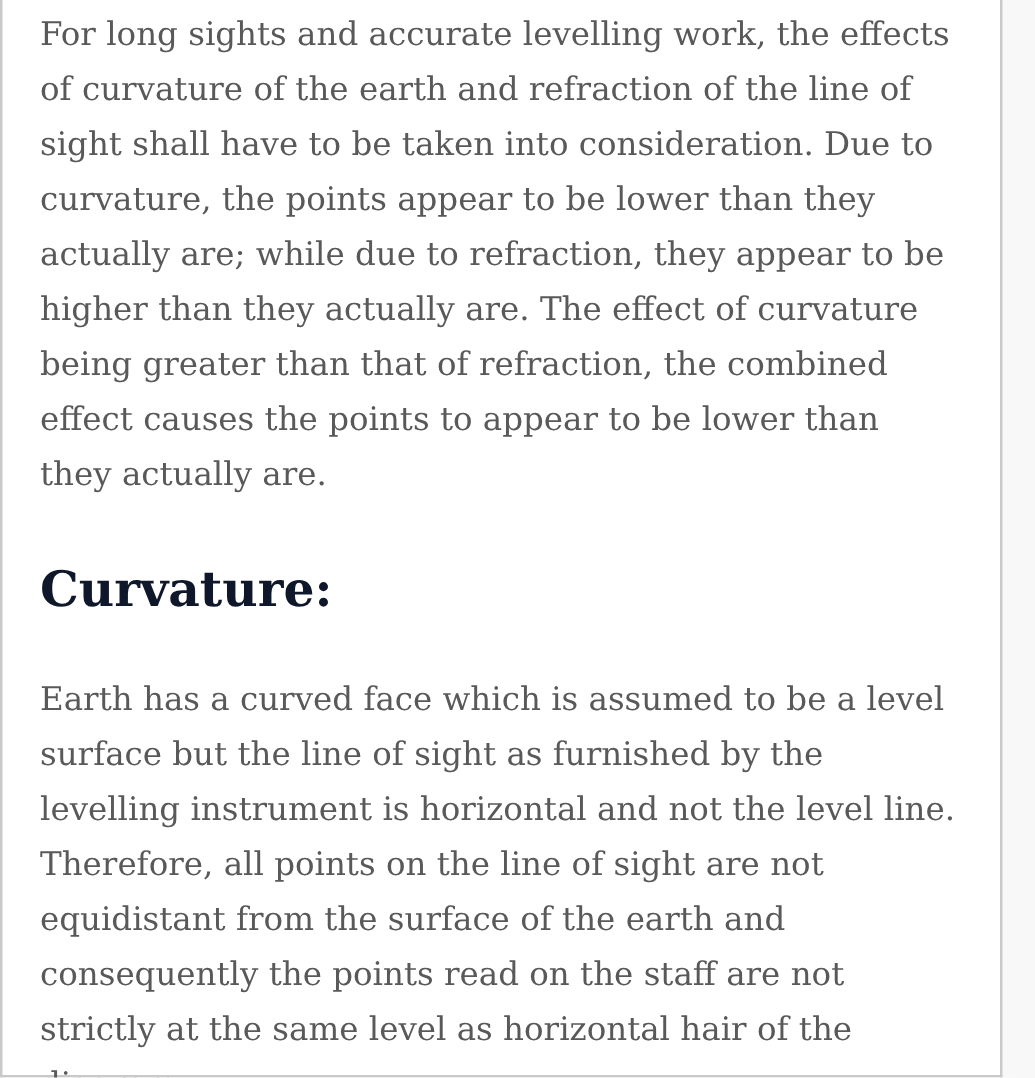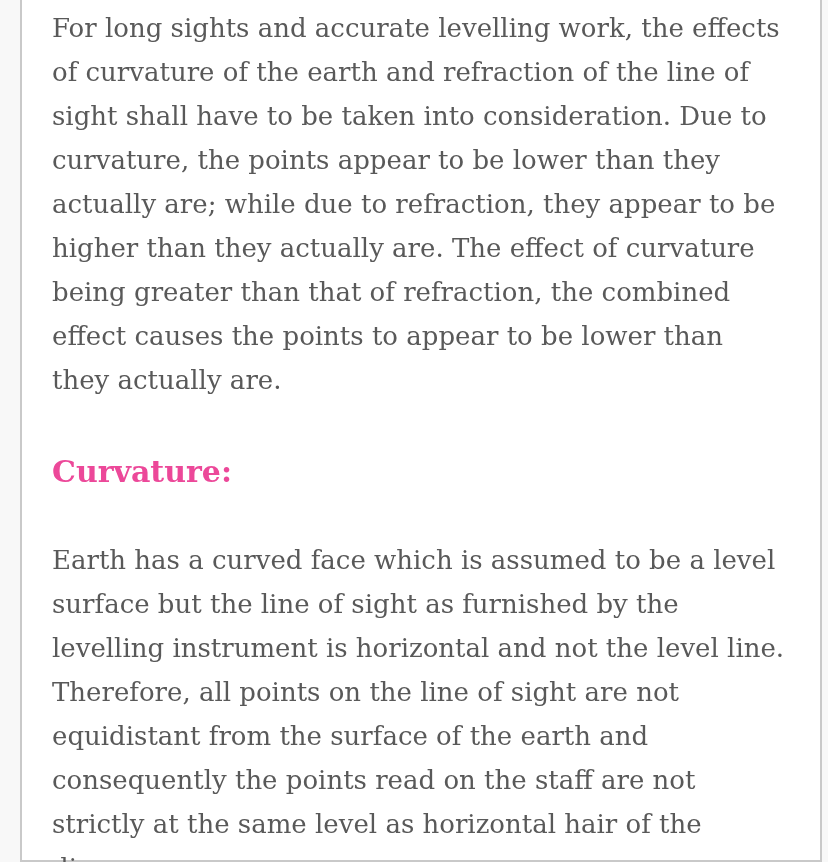--- a/index.html
+++ b/index.html
@@ -5,43 +5,43 @@
   html, body {
     margin: 0;
     padding: 0;
     width: 828px;
     height: 862px;
     overflow: hidden;
     background: #f8f8f8;
   }
   .card {
     box-sizing: border-box;
-    margin-left: 20px;
+    margin-left: 0;
     width: 802px;
     height: 862px;
     background: #ffffff;
     border-left: 2px solid #c9c9c9;
     border-right: 2px solid #c9c9c9;
     border-bottom: 2px solid #c9c9c9;
     padding: 6px 32px 0 30px;
   }
   .body-text {
     font-family: "DejaVu Serif", "Liberation Serif", serif;
     font-size: 26px;
     line-height: 44px;
     color: #595959;
     margin: 0;
     text-align: left;
   }
   .section-heading {
     font-family: "DejaVu Serif", "Liberation Serif", serif;
-    font-size: 30px;
+    font-size: 39px;
     line-height: 36px;
     font-weight: bold;
-    color: #ec4899;
+    color: #0f172a;
     margin: 52px 0 48px 0;
   }
 </style>
 </head>
 <body>
 
 <div>
   <article class="card">
     <p class="body-text">For long sights and accurate levelling work, the effects of curvature of the earth and refraction of the line of sight shall have to be taken into consideration. Due to curvature, the points appear to be lower than they actually are; while due to refraction, they appear to be higher than they actually are. The effect of curvature being greater than that of refraction, the combined effect causes the points to appear to be lower than they actually are.</p>
     <h2 class="section-heading">Curvature:</h2>

